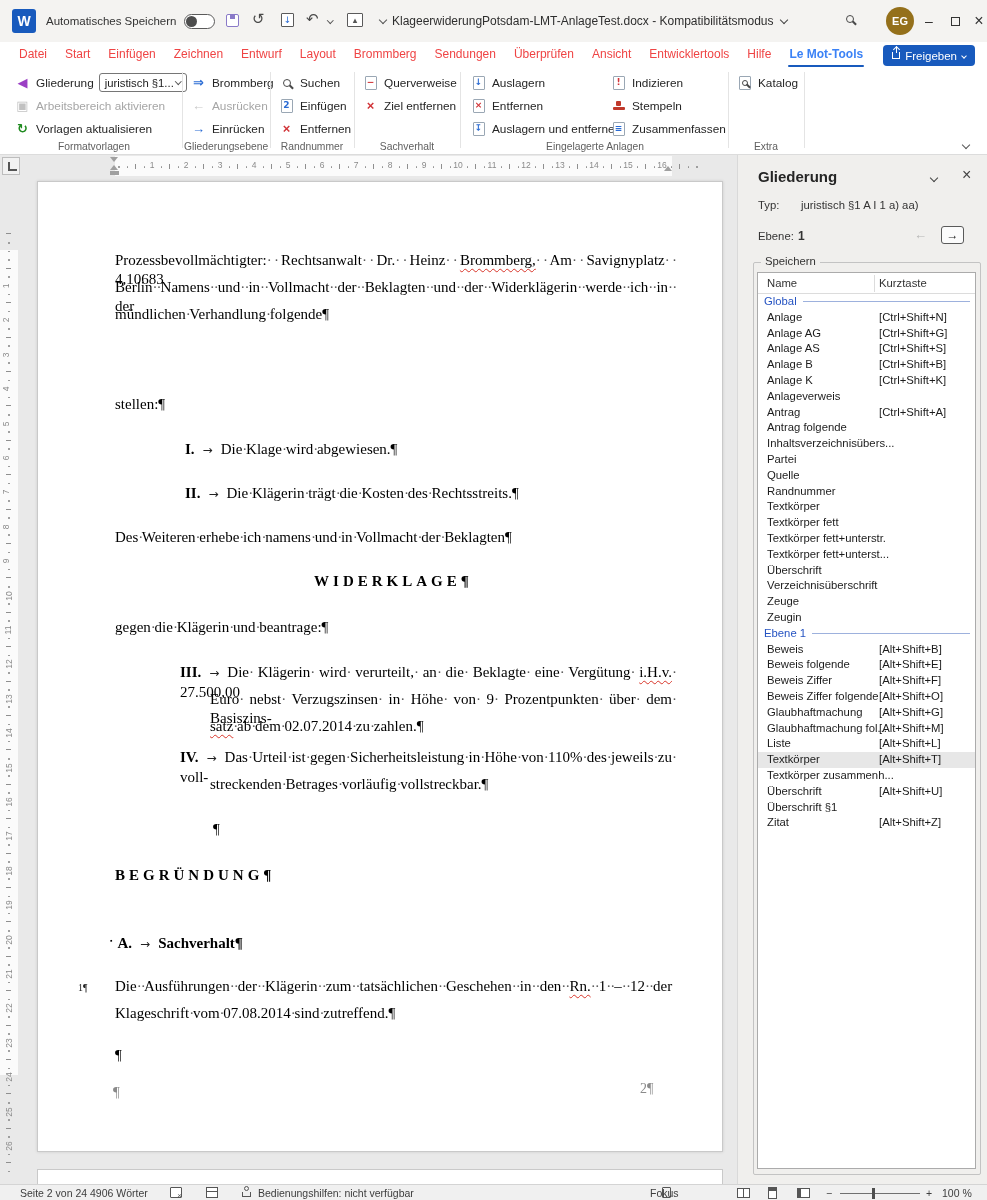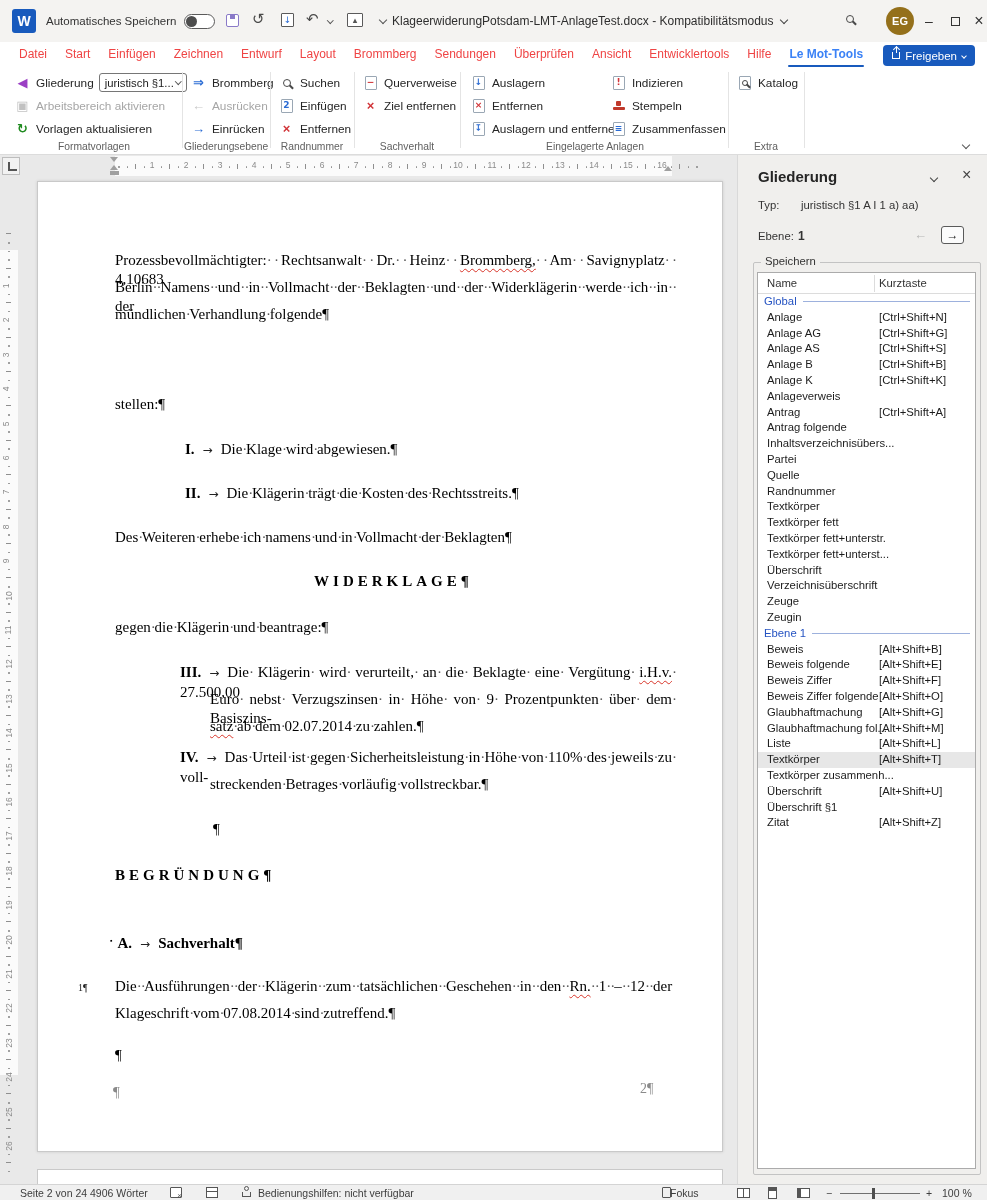--- a/index.html
+++ b/index.html
@@ -680,21 +680,21 @@
     <span class="sitem" style="left:20px">Seite 2 von 24</span>
     <span class="sitem" style="left:90px">4906 Wörter</span>
     <span class="sic bk" style="left:170px;top:2px"></span>
     <span class="sic gr" style="left:206px;top:2px"></span>
     <span class="sic" style="left:242px;top:1px">
         <span class="acp" style="display:block;margin:0 auto"></span>
         <span class="acb" style="display:block"></span>
       </span>
     <span class="sitem" style="left:258px">Bedienungshilfen: nicht verfügbar</span>
     <span class="sic fk" style="left:662px;top:2px"></span>
-    <span class="sitem" style="left:670px">Fokus</span>
+    <span class="sitem" style="left:650px">Fokus</span>
     <span class="sic v1" style="left:737px;top:3px"></span>
     <span class="sic" style="left:768px;top:2px">
         <span class="vact"></span>
         <span class="v2" style="display:block;position:relative"></span>
       </span>
     <span class="sic v3" style="left:797px;top:3px"></span>
     <span class="sitem" style="left:826px">−</span>
     <span id="zoomtrack"></span>
     <span id="zoomthumb"></span>
     <span class="sitem" style="left:926px">+</span>

